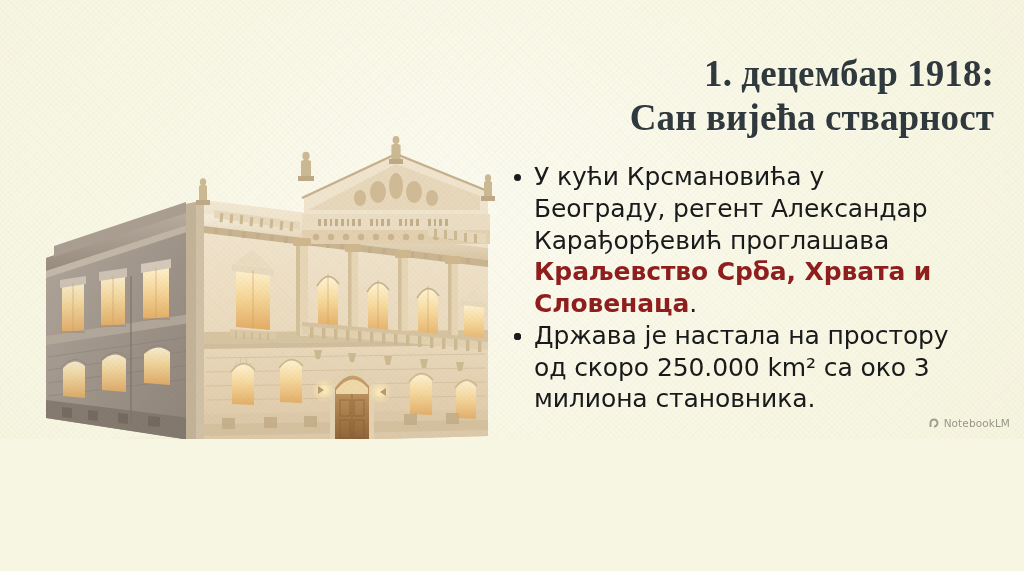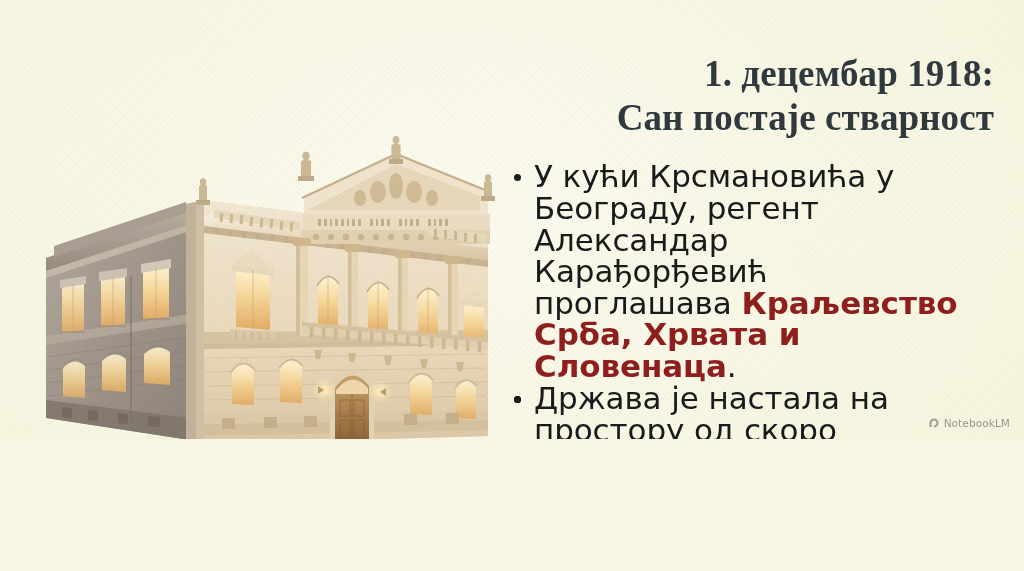--- a/index.html
+++ b/index.html
@@ -70,21 +70,21 @@
   .bullets {
     margin: 22px 0 0 0;
     padding: 0;
     list-style: none;
     width: 452px;
   }
   .bullets li {
     position: relative;
     color: #16181a;
     font-family: "DejaVu Sans", sans-serif;
-    font-size: 31px;
+    font-size: 25px;
     line-height: 31.6px;
     padding-left: 26px;
     margin-bottom: 1px;
     letter-spacing: -0.1px;
   }
   .bullets li .dot {
     position: absolute;
     left: 6px;
     top: 12.5px;
     width: 7px;
@@ -533,32 +533,32 @@
       </g>
 
       <rect x="0" y="0" width="492" height="372" fill="none"></rect>
     </svg>
   </div>
 
   <div class="content">
 
     <h1 class="title">
       <span class="tline">1. децембар 1918:</span>
-      <span class="tline">Сан постаје стварност</span>
+      <span class="tline">Сан вијећа стварност</span>
     </h1>
 
     <ul class="bullets">
       <li>
         <span class="dot"></span><span>У кући Крсмановића у Београду, регент Александар Карађорђевић проглашава </span><span class="hl">Краљевство Срба, Хрвата и Словенаца</span><span>.</span>
       </li>
       <li>
         <span class="dot"></span>
       </li>
       <li>
-        <span class="dot"></span><span>Држава је настала на простору од скоро 250.000 km² са око 11 милиона становника.</span>
+        <span class="dot"></span><span>Држава је настала на простору од скоро 250.000 km² са око 3 милиона становника.</span>
       </li>
     </ul>
   </div>
 
   <div class="watermark">
     <svg class="wm-icon" width="12" height="12" viewBox="0 0 24 24">
       <path d="M12 3 C6.9 3 3 6.9 3 12 v8 h4 v-8 c0-2.8 2.2-5 5-5 s5 2.2 5 5 c0 2.8-2.2 5-5 5 v4 c5.1 0 9-3.9 9-9 S17.1 3 12 3 z" fill="#6a6a62"></path>
     </svg>
     <span class="wm-text">NotebookLM</span>
   </div>

